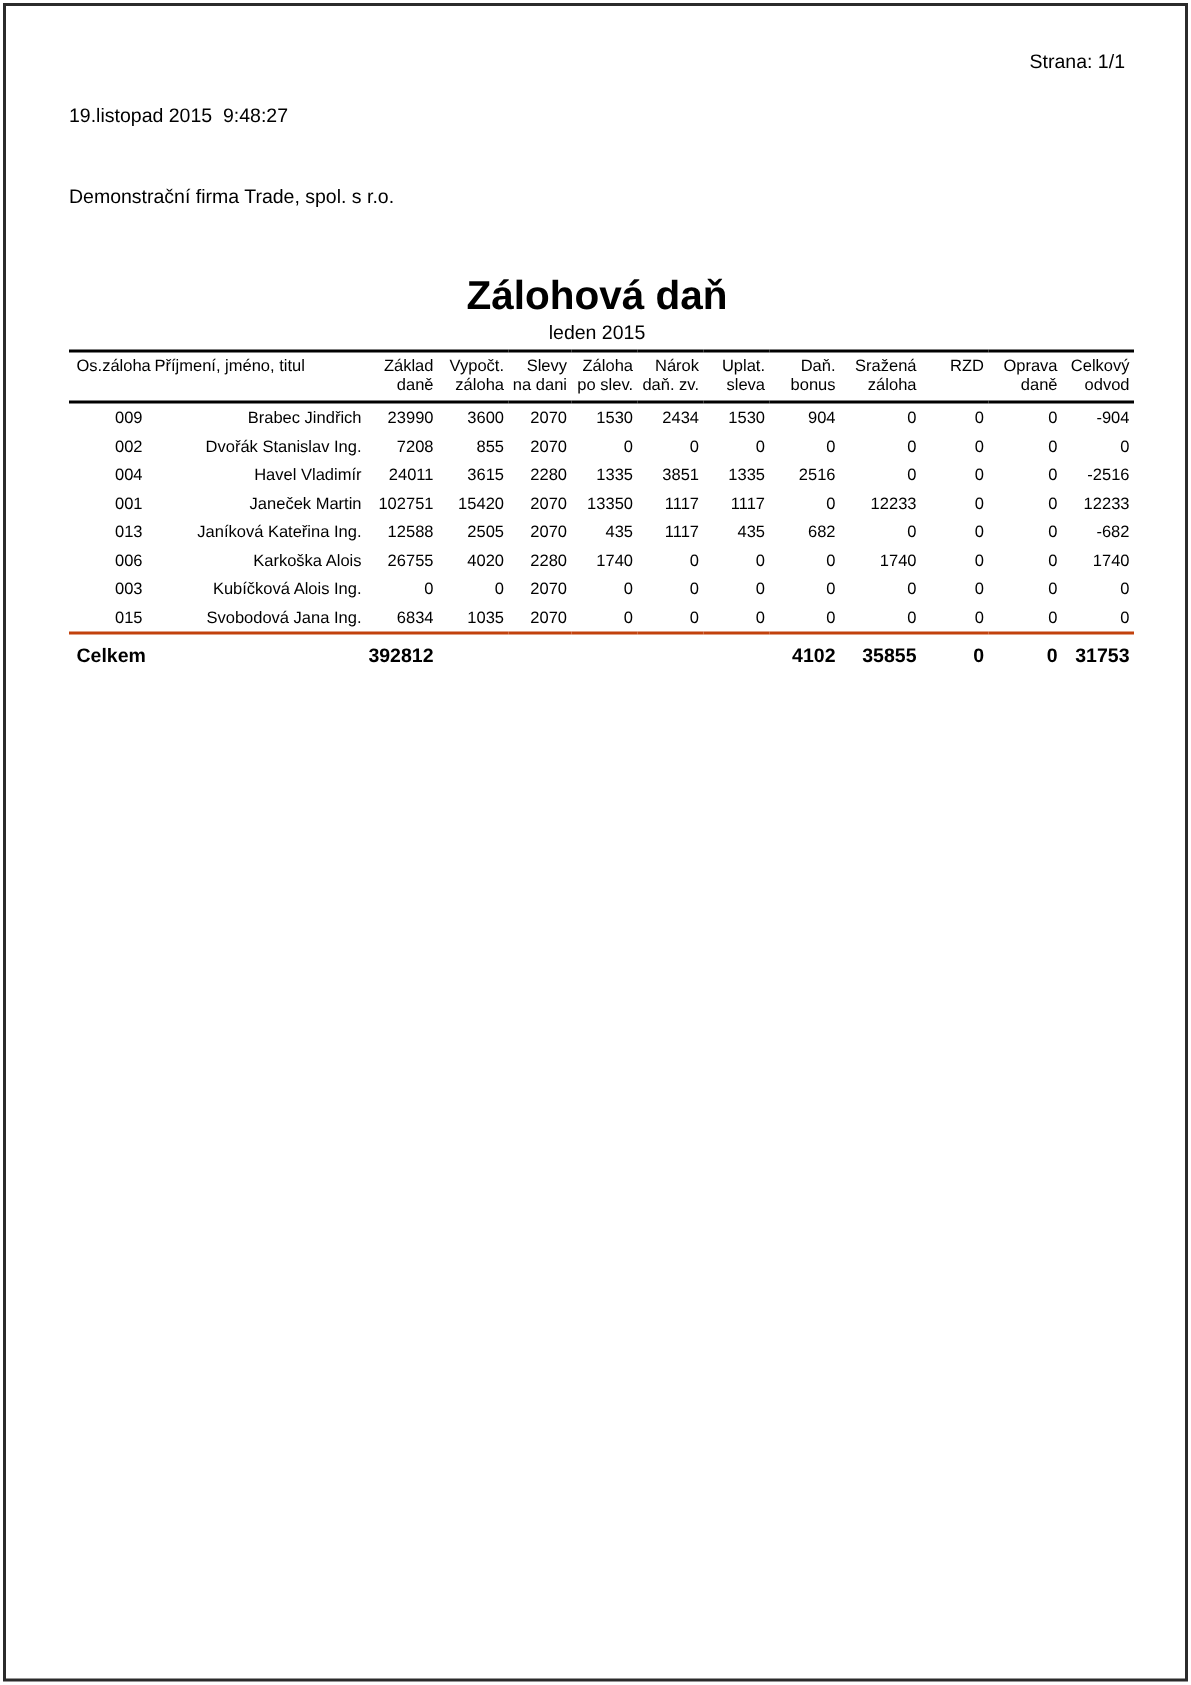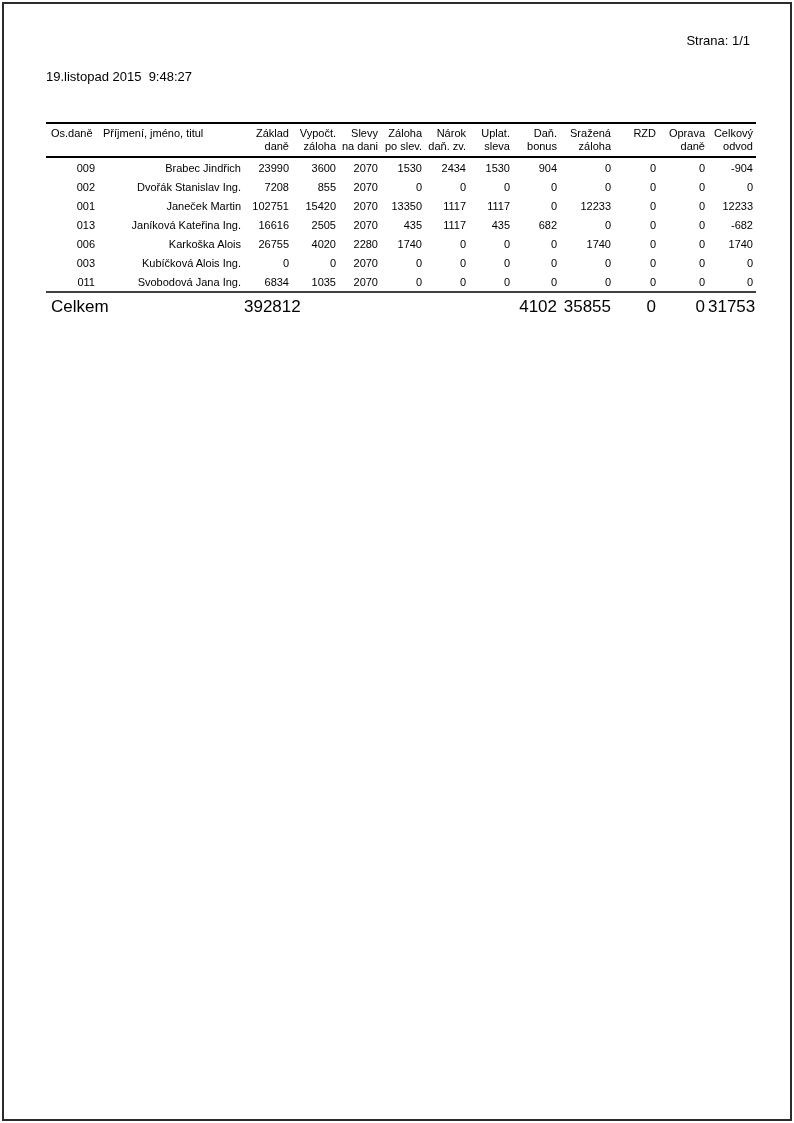--- a/index.html
+++ b/index.html
@@ -70,66 +70,69 @@
     padding: 0 3px 0 0;
     white-space: nowrap;
     overflow: visible;
     vertical-align: middle;
   }
   table.report-table tbody td.align-left {
     text-align: right;
     padding-left: 5px;
   }
   table.report-table tfoot td {
-    border-top: 2px solid #404040;
-    font-weight: normal;
-    font-size: 17px;
+    border-top: 2px solid #c2410c;
+    font-weight: bold;
+    font-size: 13px;
     height: 23px;
     text-align: right;
     padding: 2px 3px 0 0;
     white-space: nowrap;
     vertical-align: middle;
   }
   table.report-table tfoot td.align-left {
     text-align: left;
     padding-left: 5px;
   }
 </style>
 </head>
 <body>
 
 <div class="page">
   <div class="report-header">
     <div class="left-block">
       <div>19.listopad 2015  9:48:27</div>
+      <div>Demonstrační firma Trade, spol. s r.o.</div>
     </div>
     <div class="right-block">Strana: 1/1</div>
   </div>
 
+  <div class="report-title">Zálohová daň</div>
+  <div class="report-subtitle">leden 2015</div>
 
   <table class="report-table">
     <colgroup>
         <col style="width: 52px;">
         <col style="width: 146px;">
         <col style="width: 48px;">
         <col style="width: 47px;">
         <col style="width: 42px;">
         <col style="width: 44px;">
         <col style="width: 44px;">
         <col style="width: 44px;">
         <col style="width: 47px;">
         <col style="width: 54px;">
         <col style="width: 45px;">
         <col style="width: 49px;">
         <col style="width: 48px;">
       </colgroup>
     <thead>
         <tr>
           <th class="align-left">
-            <div>Os.daně</div>
+            <div>Os.záloha</div>
             <div>&nbsp;</div>
           </th>
           <th class="align-left">
             <div>Příjmení, jméno, titul</div>
             <div>&nbsp;</div>
           </th>
           <th>
             <div>Základ</div>
             <div>daně</div>
           </th>
@@ -200,38 +203,53 @@
           <td>0</td>
           <td>0</td>
           <td>0</td>
           <td>0</td>
           <td>0</td>
           <td>0</td>
           <td>0</td>
           <td>0</td>
         </tr>
         <tr>
+          <td class="align-left">004</td>
+          <td class="align-left">Havel Vladimír</td>
+          <td>24011</td>
+          <td>3615</td>
+          <td>2280</td>
+          <td>1335</td>
+          <td>3851</td>
+          <td>1335</td>
+          <td>2516</td>
+          <td>0</td>
+          <td>0</td>
+          <td>0</td>
+          <td>-2516</td>
+        </tr>
+        <tr>
           <td class="align-left">001</td>
           <td class="align-left">Janeček Martin</td>
           <td>102751</td>
           <td>15420</td>
           <td>2070</td>
           <td>13350</td>
           <td>1117</td>
           <td>1117</td>
           <td>0</td>
           <td>12233</td>
           <td>0</td>
           <td>0</td>
           <td>12233</td>
         </tr>
         <tr>
           <td class="align-left">013</td>
           <td class="align-left">Janíková Kateřina Ing.</td>
-          <td>16616</td>
+          <td>12588</td>
           <td>2505</td>
           <td>2070</td>
           <td>435</td>
           <td>1117</td>
           <td>435</td>
           <td>682</td>
           <td>0</td>
           <td>0</td>
           <td>0</td>
           <td>-682</td>
@@ -260,21 +278,21 @@
           <td>0</td>
           <td>0</td>
           <td>0</td>
           <td>0</td>
           <td>0</td>
           <td>0</td>
           <td>0</td>
           <td>0</td>
         </tr>
         <tr>
-          <td class="align-left">011</td>
+          <td class="align-left">015</td>
           <td class="align-left">Svobodová Jana Ing.</td>
           <td>6834</td>
           <td>1035</td>
           <td>2070</td>
           <td>0</td>
           <td>0</td>
           <td>0</td>
           <td>0</td>
           <td>0</td>
           <td>0</td>

